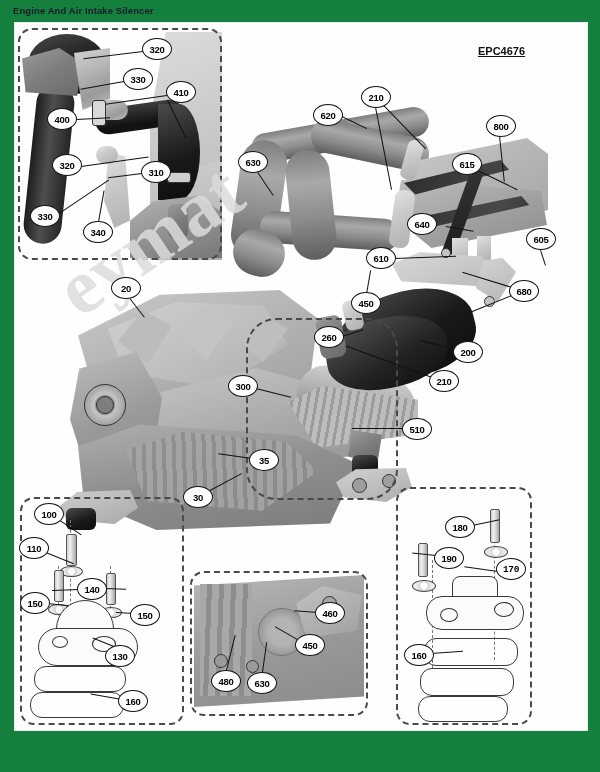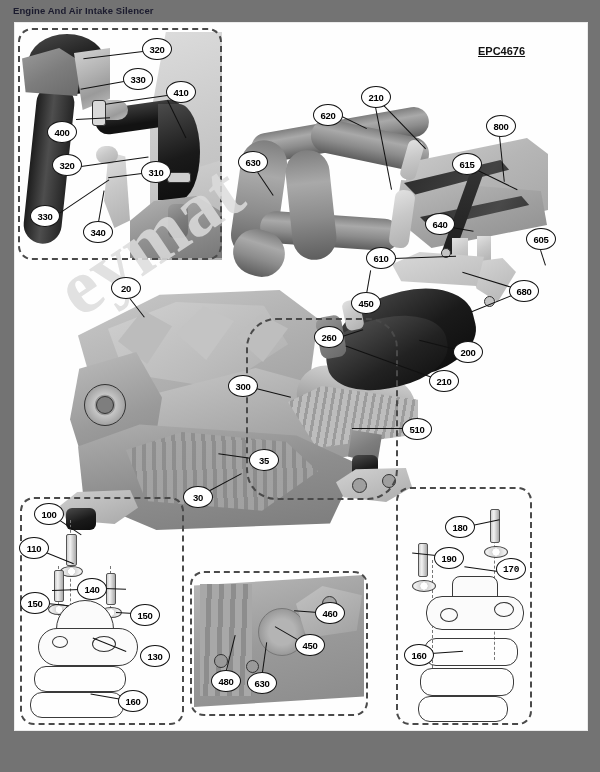--- a/index.html
+++ b/index.html
@@ -1,17 +1,17 @@
 <!DOCTYPE html>
 <html><head>
 <meta charset="utf-8">
 <style>
   html,body{margin:0;padding:0;background:#ffffff;}
   body{font-family:"Liberation Sans",sans-serif;}
-  #page{position:relative;width:600px;height:772px;background:#737373;overflow:hidden;}
+  #page{position:relative;width:600px;height:772px;background:#15803d;overflow:hidden;}
 
   
   #title{position:absolute;left:13px;top:5px;font-size:9.5px;font-weight:bold;
          color:#1b1b2e;letter-spacing:.1px;white-space:nowrap;}
   #epc{position:absolute;left:478px;top:45px;font-size:11px;font-weight:bold;color:#111;text-decoration:underline;}
 
   
   #frame{position:absolute;left:14px;top:22px;width:572px;height:707px;
          border:1px solid #ebebeb;background:#fefefe;}
 
@@ -333,49 +333,49 @@
     <div class="lead" style="left:472px;top:525px;width:28px;transform:rotate(-12deg);"></div>
     <div class="lead" style="left:436px;top:556px;width:24px;transform:rotate(186deg);"></div>
     <div class="lead" style="left:498px;top:572px;width:34px;transform:rotate(188deg);"></div>
     <div class="lead" style="left:431px;top:653px;width:32px;transform:rotate(-4deg);"></div>
   </div>
 
   <div id="callout-layer">
       <div class="callout" style="left: 157px; top: 49px;">320</div>
       <div class="callout" style="left: 138px; top: 79px;">330</div>
       <div class="callout" style="left: 181px; top: 92px;">410</div>
-      <div class="callout" style="left: 62px; top: 119px; margin-top: 13px;">400</div>
+      <div class="callout" style="left: 62px; top: 119px;">400</div>
       <div class="callout" style="left: 67px; top: 165px;">320</div>
       <div class="callout" style="left: 156px; top: 172px;">310</div>
       <div class="callout" style="left: 45px; top: 216px;">330</div>
       <div class="callout" style="left: 98px; top: 232px;">340</div>
       <div class="callout" style="left: 376px; top: 97px;">210</div>
       <div class="callout" style="left: 328px; top: 115px;">620</div>
       <div class="callout" style="left: 501px; top: 126px;">800</div>
       <div class="callout" style="left: 467px; top: 164px;">615</div>
       <div class="callout" style="left: 253px; top: 162px;">630</div>
-      <div class="callout" style="left: 440px; top: 224px;">640</div>
+      <div class="callout" style="left: 422px; top: 224px;">640</div>
       <div class="callout" style="left: 541px; top: 239px;">605</div>
       <div class="callout" style="left: 381px; top: 258px;">610</div>
       <div class="callout" style="left: 366px; top: 303px;">450</div>
       <div class="callout" style="left: 524px; top: 291px;">680</div>
       <div class="callout" style="left: 126px; top: 288px;">20</div>
       <div class="callout" style="left: 329px; top: 337px;">260</div>
       <div class="callout" style="left: 468px; top: 352px;">200</div>
       <div class="callout" style="left: 243px; top: 386px;">300</div>
       <div class="callout" style="left: 444px; top: 381px;">210</div>
       <div class="callout" style="left: 417px; top: 429px;">510</div>
       <div class="callout" style="left: 264px; top: 460px;">35</div>
       <div class="callout" style="left: 198px; top: 497px;">30</div>
       <div class="callout" style="left: 49px; top: 514px;">100</div>
       <div class="callout" style="left: 34px; top: 548px;">110</div>
       <div class="callout" style="left: 92px; top: 589px;">140</div>
       <div class="callout" style="left: 35px; top: 603px;">150</div>
       <div class="callout" style="left: 145px; top: 615px;">150</div>
-      <div class="callout" style="left: 155px; top: 656px;">130</div>
+      <div class="callout" style="left: 120px; top: 656px;">130</div>
       <div class="callout" style="left: 133px; top: 701px;">160</div>
       <div class="callout" style="left: 330px; top: 613px;">460</div>
       <div class="callout" style="left: 310px; top: 645px;">450</div>
       <div class="callout" style="left: 226px; top: 681px;">480</div>
       <div class="callout" style="left: 262px; top: 683px;">630</div>
       <div class="callout" style="left: 460px; top: 527px;">180</div>
       <div class="callout" style="left: 449px; top: 558px;">190</div>
       <div class="callout" style="left: 511px; top: 569px; font-family: Liberation Mono, monospace;">170</div>
       <div class="callout" style="left: 419px; top: 655px;">160</div>
     </div>

